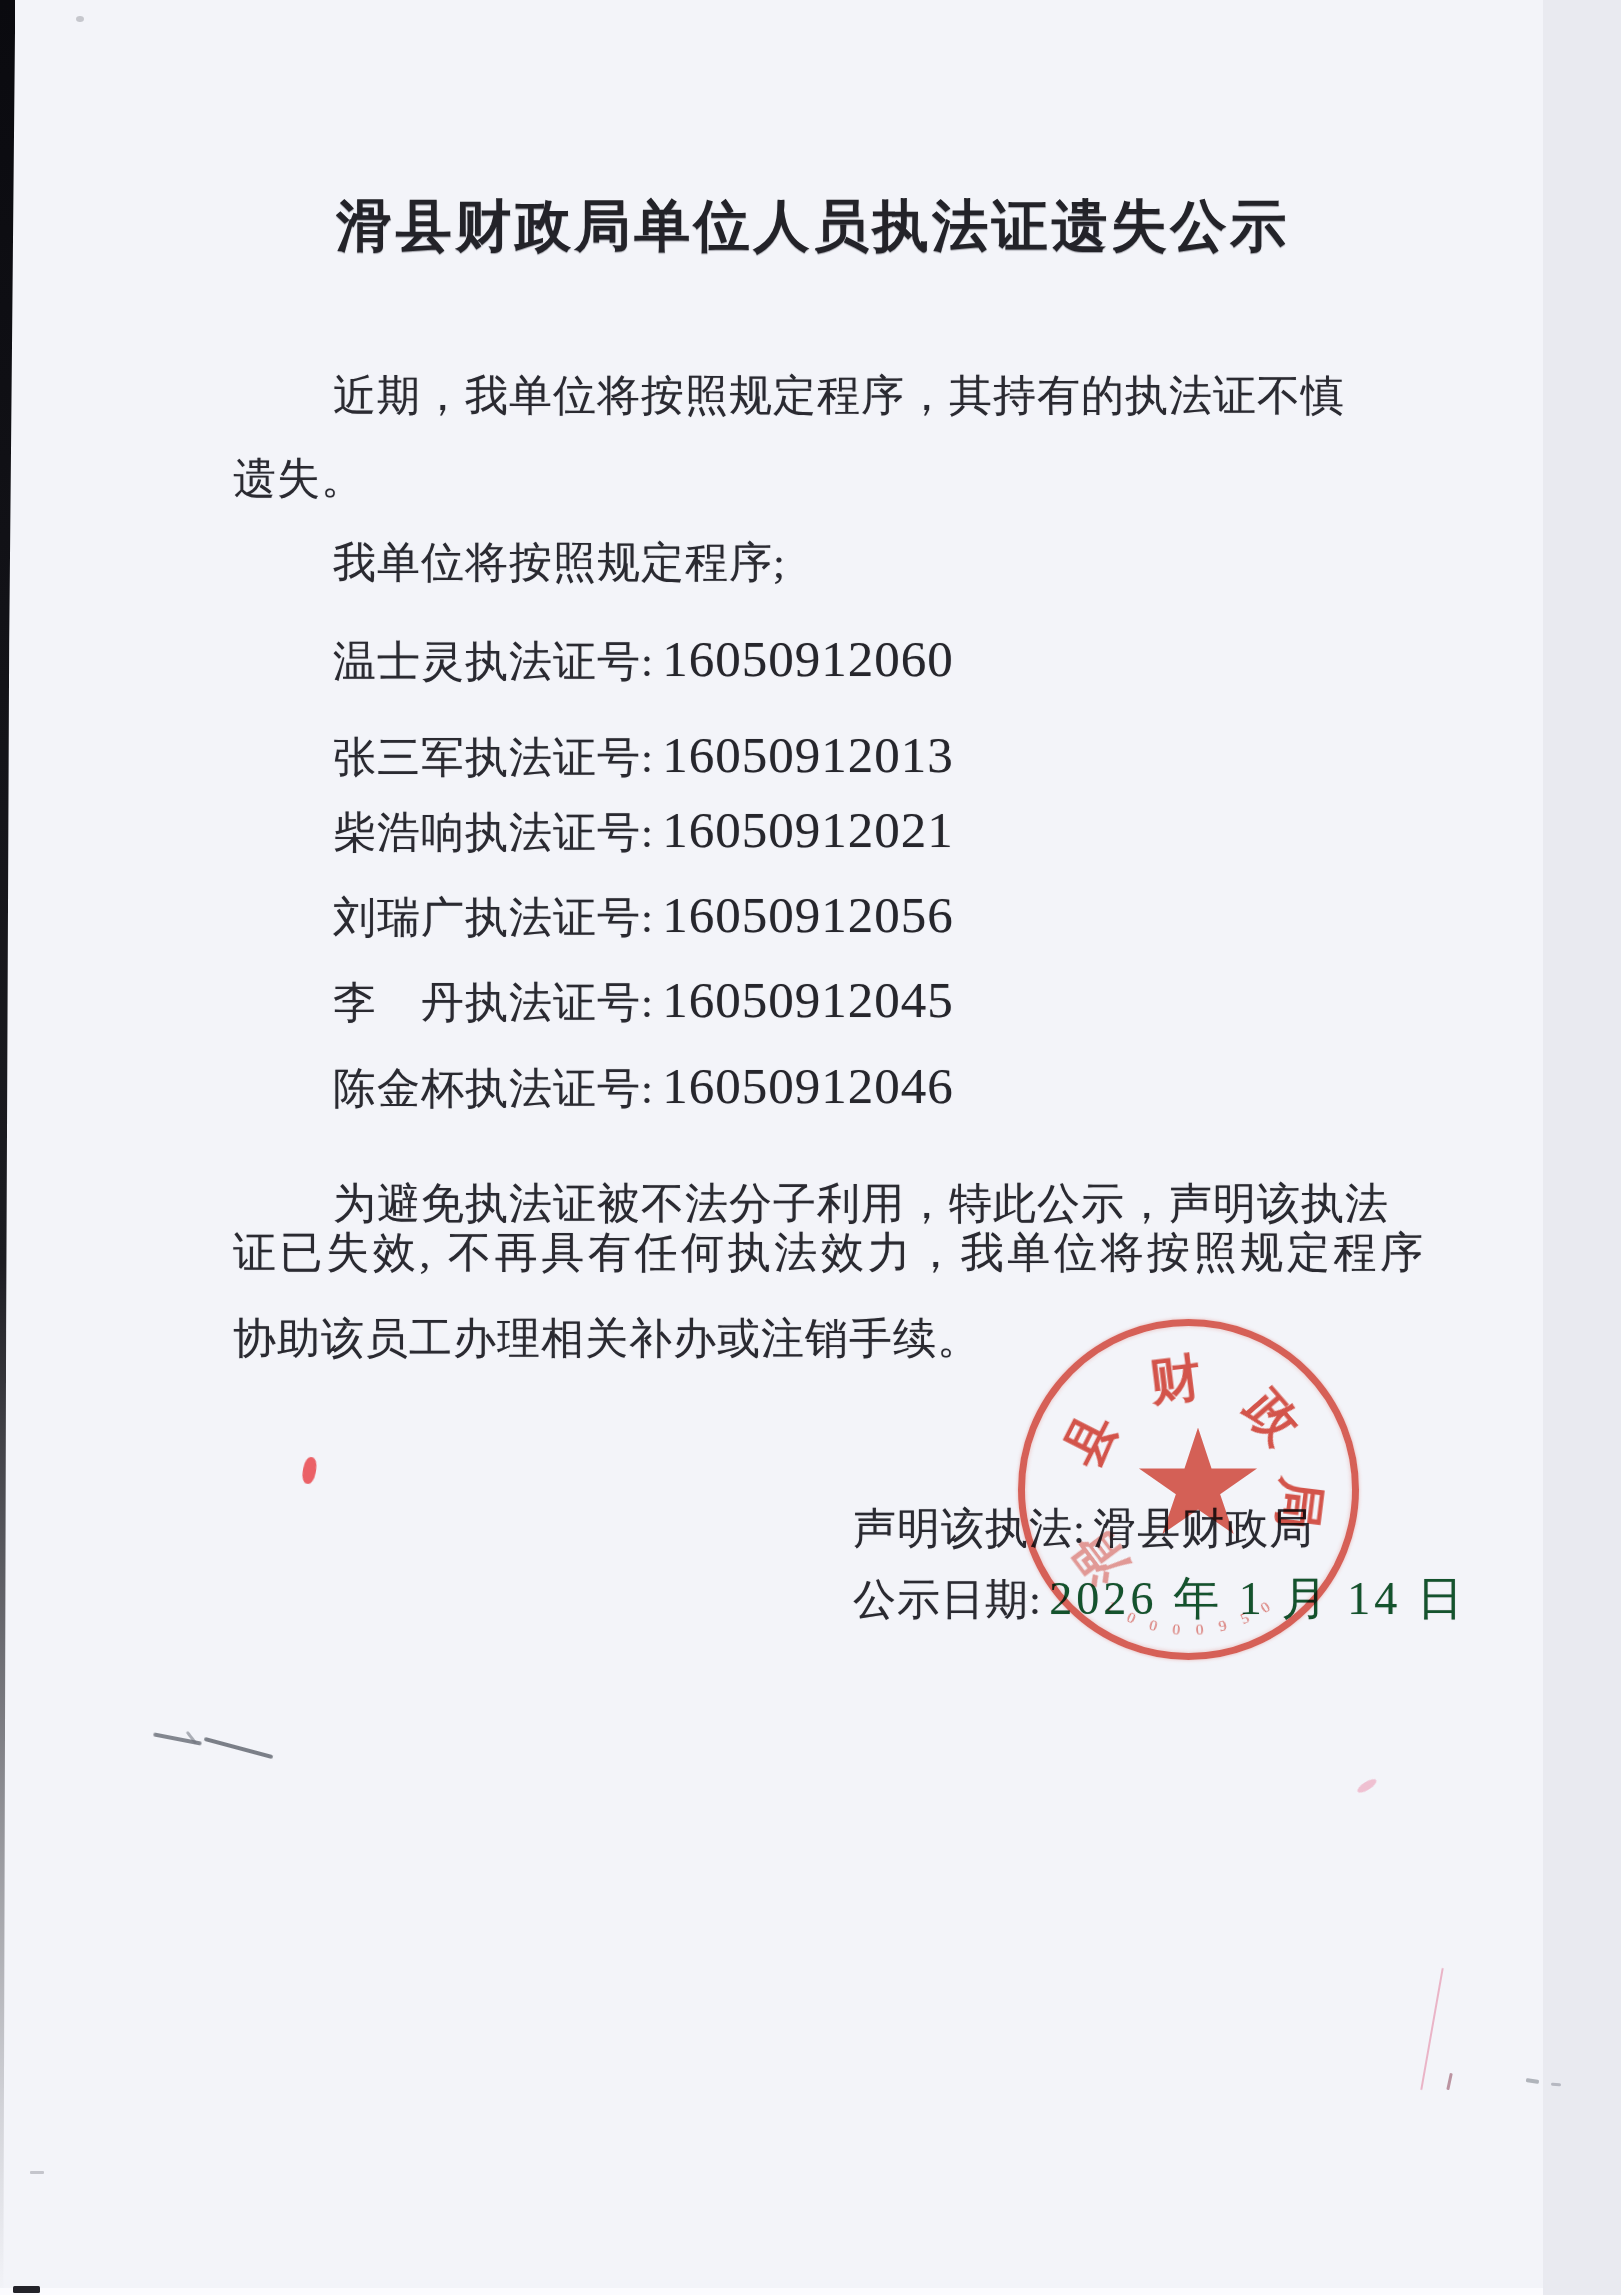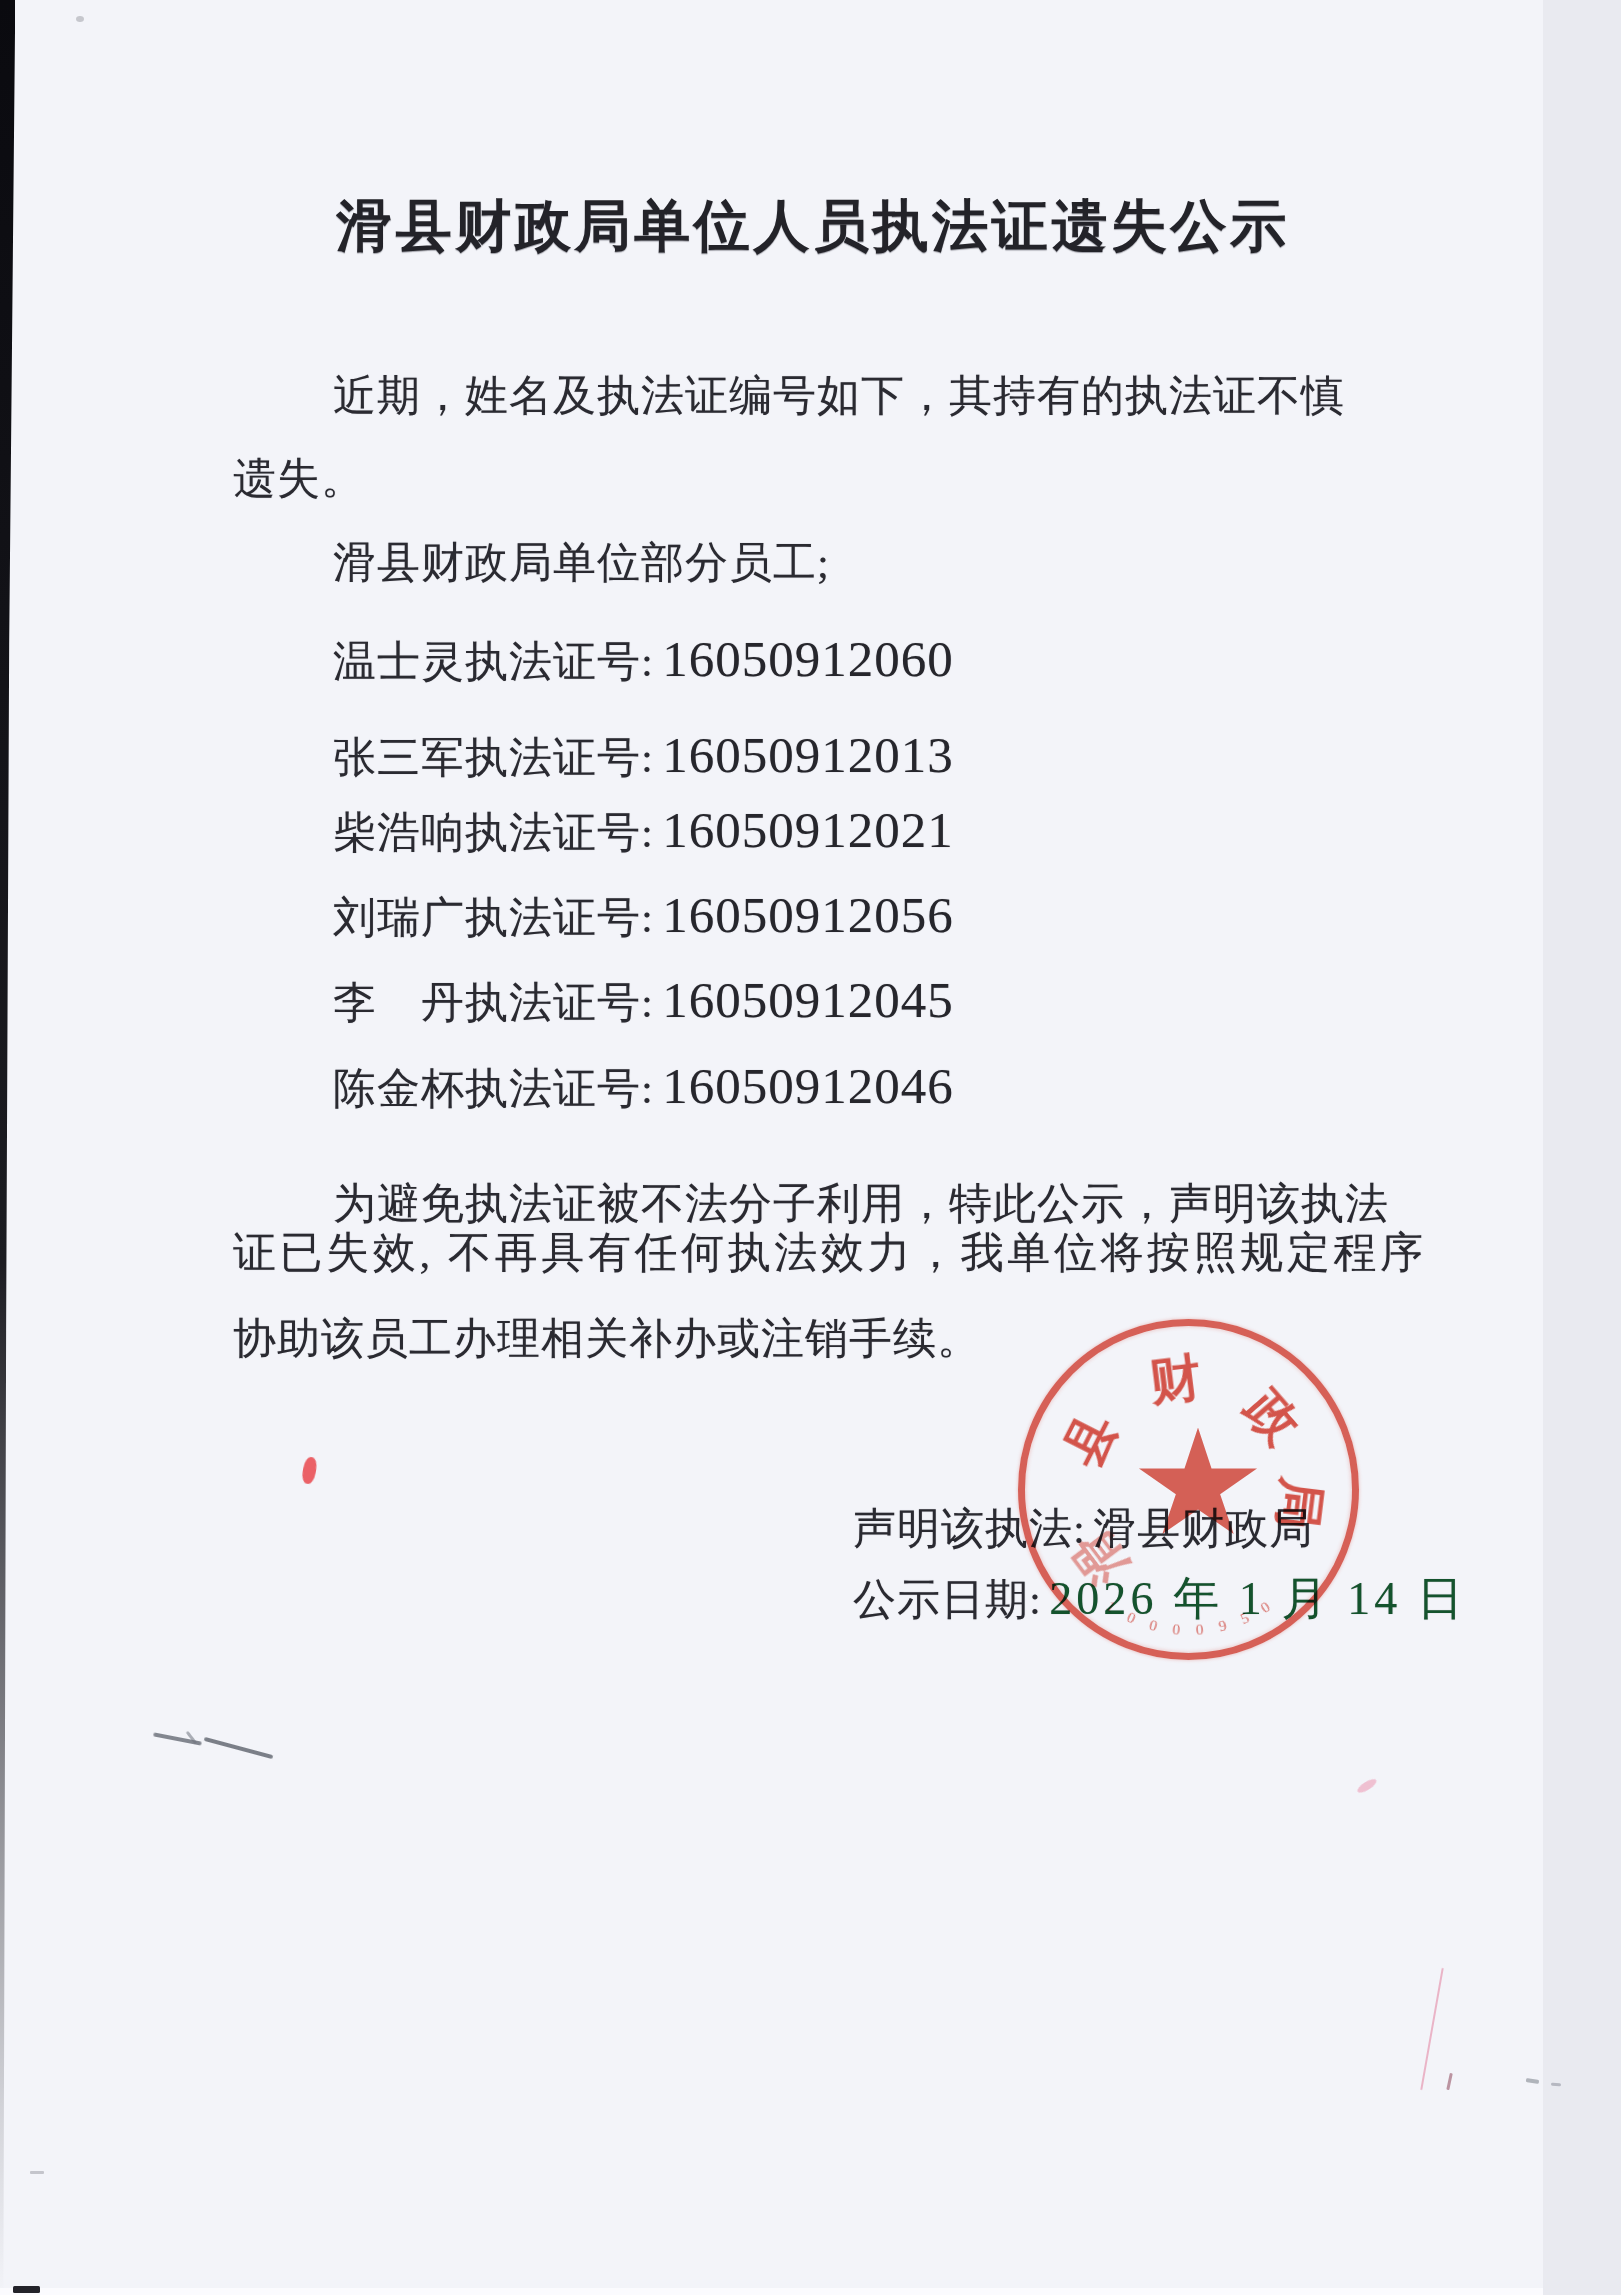--- a/index.html
+++ b/index.html
@@ -76,24 +76,24 @@
   .gray-dash{left:30px;top:2171px;width:14.3px;height:2.6px;background:rgba(120,122,132,.38);
      border-radius:1px;}
 </style>
 </head>
 <body>
 
 <div class="page">
 
   <div class="title">滑县财政局单位人员执法证遗失公示</div>
 
-  <div class="line" style="left:333px;top:374px;">近期，姓名及执法证编号如下，其持有的执法证不慎</div>
+  <div class="line" style="left:333px;top:374px;">近期，我单位将按照规定程序，其持有的执法证不慎</div>
   <div class="line" style="left:233px;top:457px;">遗失。</div>
 
-  <div class="line" style="left:333px;top:541px;">滑县财政局单位部分员工;</div>
+  <div class="line" style="left:333px;top:541px;">我单位将按照规定程序;</div>
 
   <div class="line" style="left:333px;top:634px;">
     <span>温士灵</span><span>执法证号:</span><span class="num">16050912060</span>
   </div>
   <div class="line" style="left:333px;top:719px;margin-top:11px;">
     <span>张三军</span><span>执法证号:</span><span class="num">16050912013</span>
   </div>
   <div class="line" style="left:333px;top:805px;">
     <span>柴浩响</span><span>执法证号:</span><span class="num">16050912021</span>
   </div>

